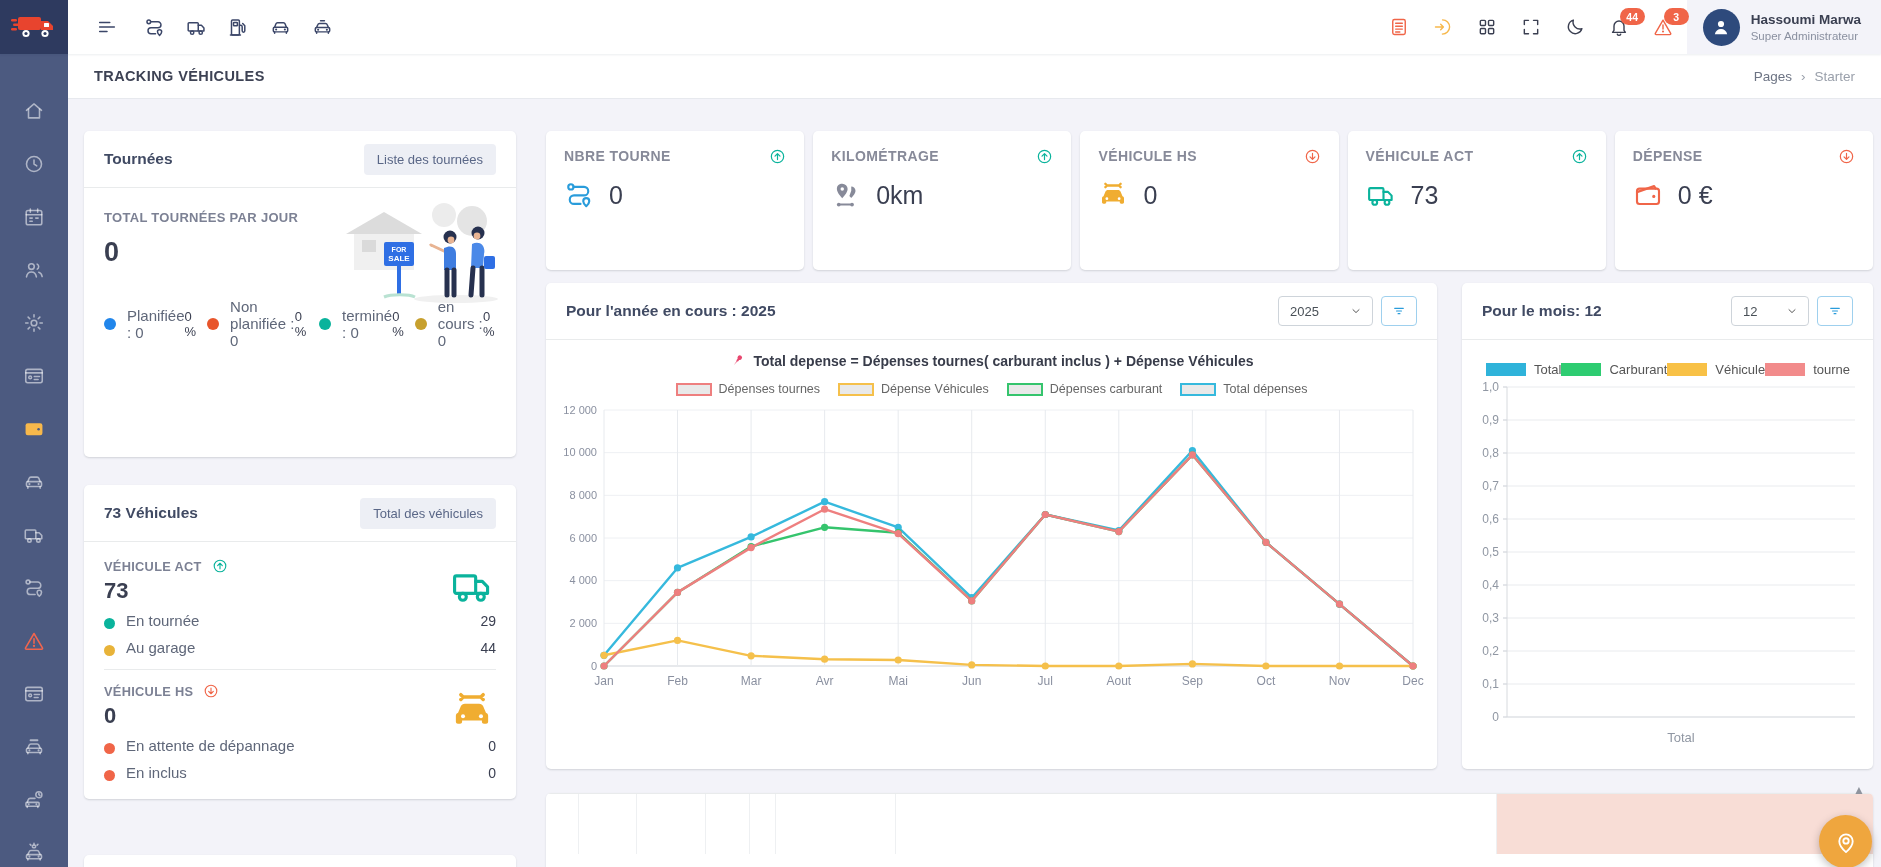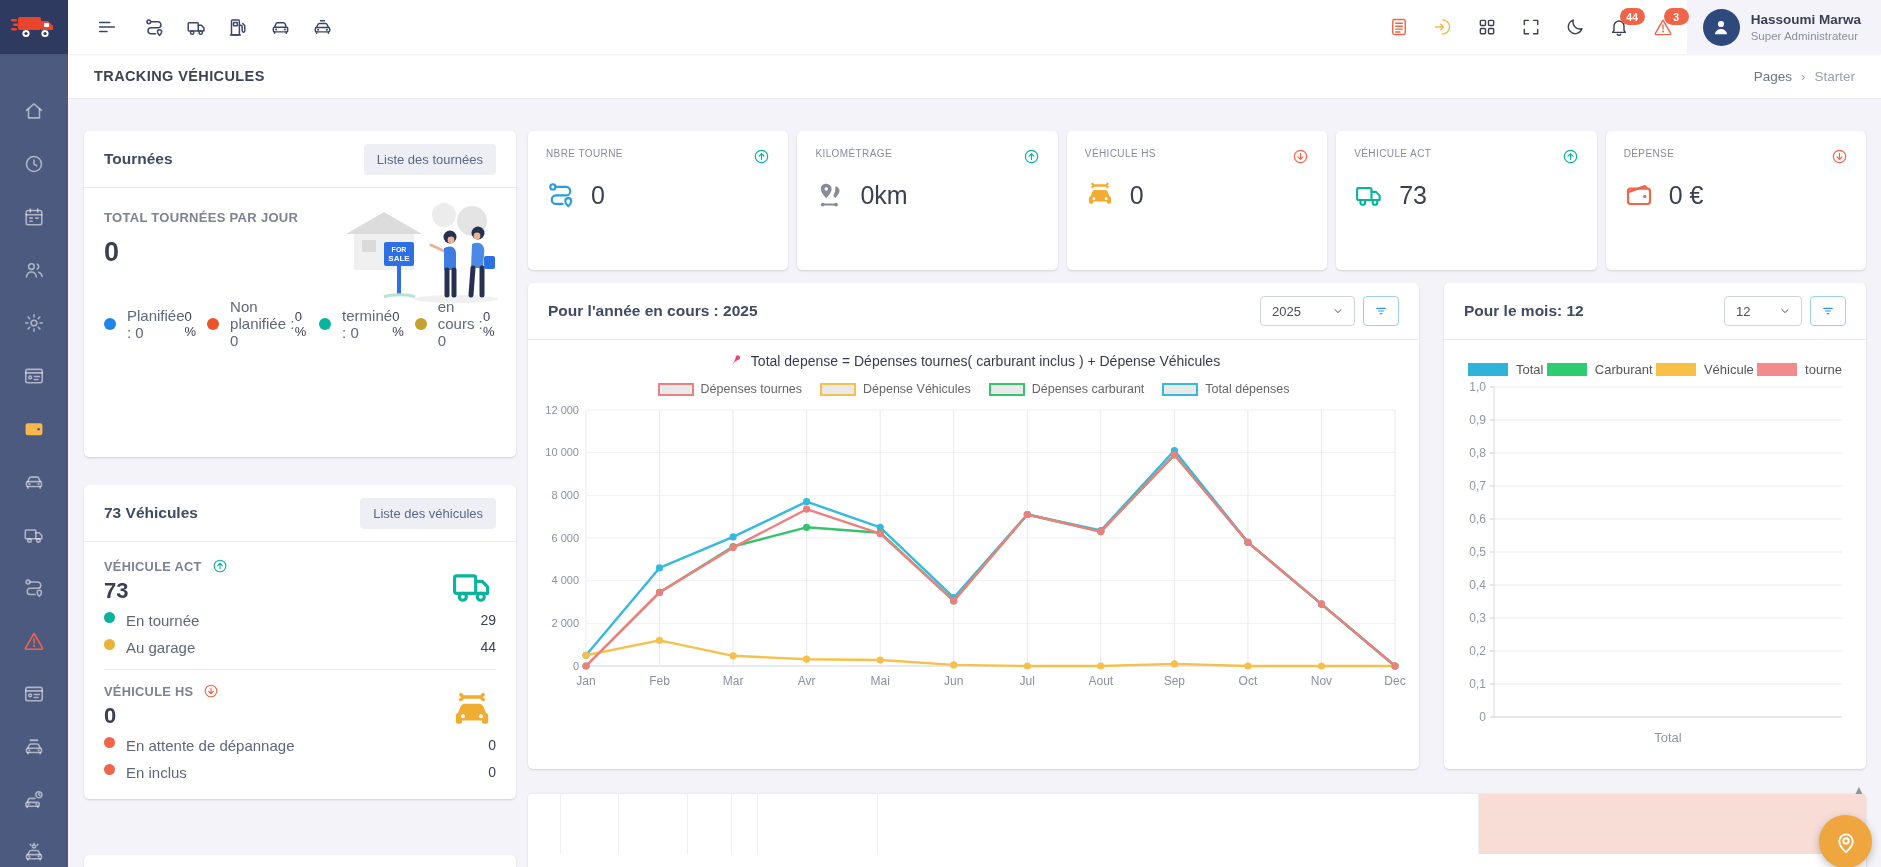--- a/index.html
+++ b/index.html
@@ -26,21 +26,21 @@
   .sidebar{width:68px;background:#4c5a80;flex:none;display:flex;flex-direction:column;align-items:center;padding-top:30px;z-index:4}
   .side-item{height:53px;width:100%;display:flex;align-items:center;justify-content:center;color:rgba(255,255,255,.55);cursor:pointer;flex:none}
   .side-item.active{color:#f7b84b}
   .side-item.danger{color:#f0654e}
   .page{flex:1;display:flex;flex-direction:column;min-width:0}
   .titlebar{height:44px;background:#fff;border-bottom:1px solid #e7e9ee;display:flex;align-items:center;justify-content:space-between;padding:0 26px;flex:none}
   .pg-title{font-size:14.5px;font-weight:700;color:#3d4254;letter-spacing:.4px}
   .crumbs{font-size:13.5px;color:#6c7383;display:flex;gap:9px;align-items:center}
   .crumb-parent{cursor:pointer}
   .crumb-sep,.crumb-cur{color:#9aa0ab}
-  .content{flex:1;padding:32px 15px 0 16px;display:flex;gap:12px;overflow:hidden}
+  .content{flex:1;padding:32px 8px 0 16px;display:flex;gap:30px;overflow:hidden}
   .col-left{width:432px;flex:none}
   .col-right{flex:1;min-width:0}
   
   .card{background:#fff;border-radius:5px;box-shadow:0 1px 2px rgba(56,65,74,.18)}
   .card-h{height:56px;border-bottom:1px solid #e9ebec;display:flex;align-items:center;justify-content:space-between;padding:0 20px;flex:none}
   .card-title{font-size:15.5px;font-weight:600;color:#404a63}
   .btn-soft{background:#edeff5;color:#5a6787;font-size:13px;border:none;border-radius:4px;height:31px;padding:0 13px;cursor:pointer;font-family:inherit}
   
   .tournees{height:326px;margin-bottom:28px;overflow:hidden}
   .t-body{padding:22px 20px;position:relative}
@@ -48,51 +48,51 @@
   .stat-value{font-size:27px;font-weight:600;color:#3a3f51;margin-top:12px}
   .illu{position:absolute;top:12px;right:10px}
   .t-legend{margin-top:30px;display:flex;flex-direction:row;gap:11px}
   .t-row{display:flex;align-items:center;font-size:15px;color:#5f6779}
   .dot{width:12px;height:12px;border-radius:50%;margin-right:11px;flex:none}
   .t-val{margin-left:auto;font-size:13px;color:#3a3f51}
   
   .kpi-row{display:flex;gap:9px;height:139px;margin-bottom:13px}
   .kpi{flex:1;padding:17px 18px;box-sizing:border-box}
   .kpi-top{display:flex;justify-content:space-between;align-items:flex-start}
-  .kpi-label{font-size:10px;font-weight:400;color:#878a99;letter-spacing:.4px}
+  .kpi-label{font-size:14px;font-weight:700;color:#878a99;letter-spacing:.4px}
   .kpi-trend{display:flex}
   .kpi-val{display:flex;align-items:center;gap:15px;margin-top:15px}
   .kpi-num{font-size:25px;font-weight:500;color:#3a3f51}
   
   .charts-row{display:flex;gap:25px;height:486px;margin-bottom:24px}
   .chart-main{width:891px;flex:none;display:flex;flex-direction:column;overflow:hidden}
   .chart-month{flex:1;display:flex;flex-direction:column;overflow:hidden}
   .hdr-ctrls{display:flex;gap:8px;align-items:flex-start}
   .select{height:30px;border:1px solid #ced4da;border-radius:4px;background:#fff;display:flex;align-items:center;justify-content:space-between;
           padding:0 9px 0 11px;font-size:13px;color:#495057;cursor:pointer;gap:10px;box-sizing:border-box}
   .select .chev{color:#555;display:flex}
   .sel-95{width:95px}.sel-78{width:78px}.sel-118{width:118px}
   .btn-filter{width:36px;height:30px;border:1px solid #9ed0ee;border-radius:4px;background:#fff;color:#299cdb;display:flex;align-items:center;justify-content:center;cursor:pointer}
-  .note-row{display:flex;justify-content:center;align-items:center;gap:7px;margin-top:12px;font-size:14px;font-weight:400;color:#383c4a}
+  .note-row{display:flex;justify-content:center;align-items:center;gap:7px;margin-top:12px;font-size:14px;font-weight:700;color:#383c4a}
   .lg-row{display:flex;justify-content:center;gap:18px;margin-top:13px;font-size:12.5px;color:#666;align-items:center}
   .lg-item{display:flex;align-items:center;gap:7px}
   .lg-box{width:36px;height:13px;background:#e9e9e9;border:2px solid;box-sizing:border-box}
   .mlg-row{display:flex;justify-content:space-between;padding:0 24px;margin-top:22px;font-size:13px;color:#555;align-items:center}
   .mlg-item{display:flex;align-items:center}
   .mlg-box{width:40px;height:13px;margin-right:8px}
   
   .v-card{height:314px;margin-bottom:56px;overflow:hidden}
   .v-body{padding:16px 20px}
   .v-sec{position:relative}
   .v-lr{display:flex;align-items:center;gap:10px}
   .v-label{font-size:12.8px;font-weight:700;color:#7c8194;letter-spacing:.3px}
   .v-val{font-size:22px;font-weight:600;color:#3a3f51;margin:4px 0 8px}
   .v-big{position:absolute;top:6px;right:2px;display:flex}
   .v-rows{display:flex;flex-direction:column;gap:10px}
-  .v-row{display:flex;align-items:flex-start;font-size:15px;color:#5f6779}
+  .v-row{display:flex;align-items:flex-end;font-size:15px;color:#5f6779}
   .v-row .dot{width:11px;height:11px}
   .v-rv{margin-left:auto;font-size:14px;color:#3a3f51}
   .v-divider{border-top:1px solid #e9ebec;margin:13px 0}
   
   .colis{height:92px;overflow:hidden}
   .colis .card-h{height:70px;border-bottom:none;align-items:flex-end;padding-bottom:8px}
   .tournes-card{height:180px;overflow:hidden;display:flex;flex-direction:column}
   .tournes-h{height:64px;border-bottom:none;padding-right:72px}
   .sliver{display:flex;border-top:1px solid #e9ebec;height:60px}
   .sl-cell{border-right:1px solid #eef0f2;height:100%;flex:none}
@@ -414,21 +414,21 @@
                   <span class="t-lab">en cours : 0</span>
                   <span class="t-val">0 %</span>
                 </div>
               </div>
           </div>
         </section>
 
         <section class="card v-card">
           <div class="card-h">
             <div class="card-title">73 Véhicules</div>
-            <button class="btn-soft">Liste des véhicules</button>
+            <button class="btn-soft">Total des véhicules</button>
           </div>
           <div class="v-body">
               <div class="v-sec">
                 <div class="v-lr">
                   <span class="v-label">VÉHICULE ACT</span>
                   <span style="color: rgb(10, 179, 156); display: flex;">
                     <svg viewBox="0 0 24 24" width="16" height="16" fill="none" stroke="currentColor" stroke-width="1.7" stroke-linecap="round" stroke-linejoin="round">
                       <circle cx="12" cy="12" r="8.7"></circle>
                       <path d="M12 16.3V8.2M8.5 11.4 12 7.9l3.5 3.5"></path>
                     </svg>

